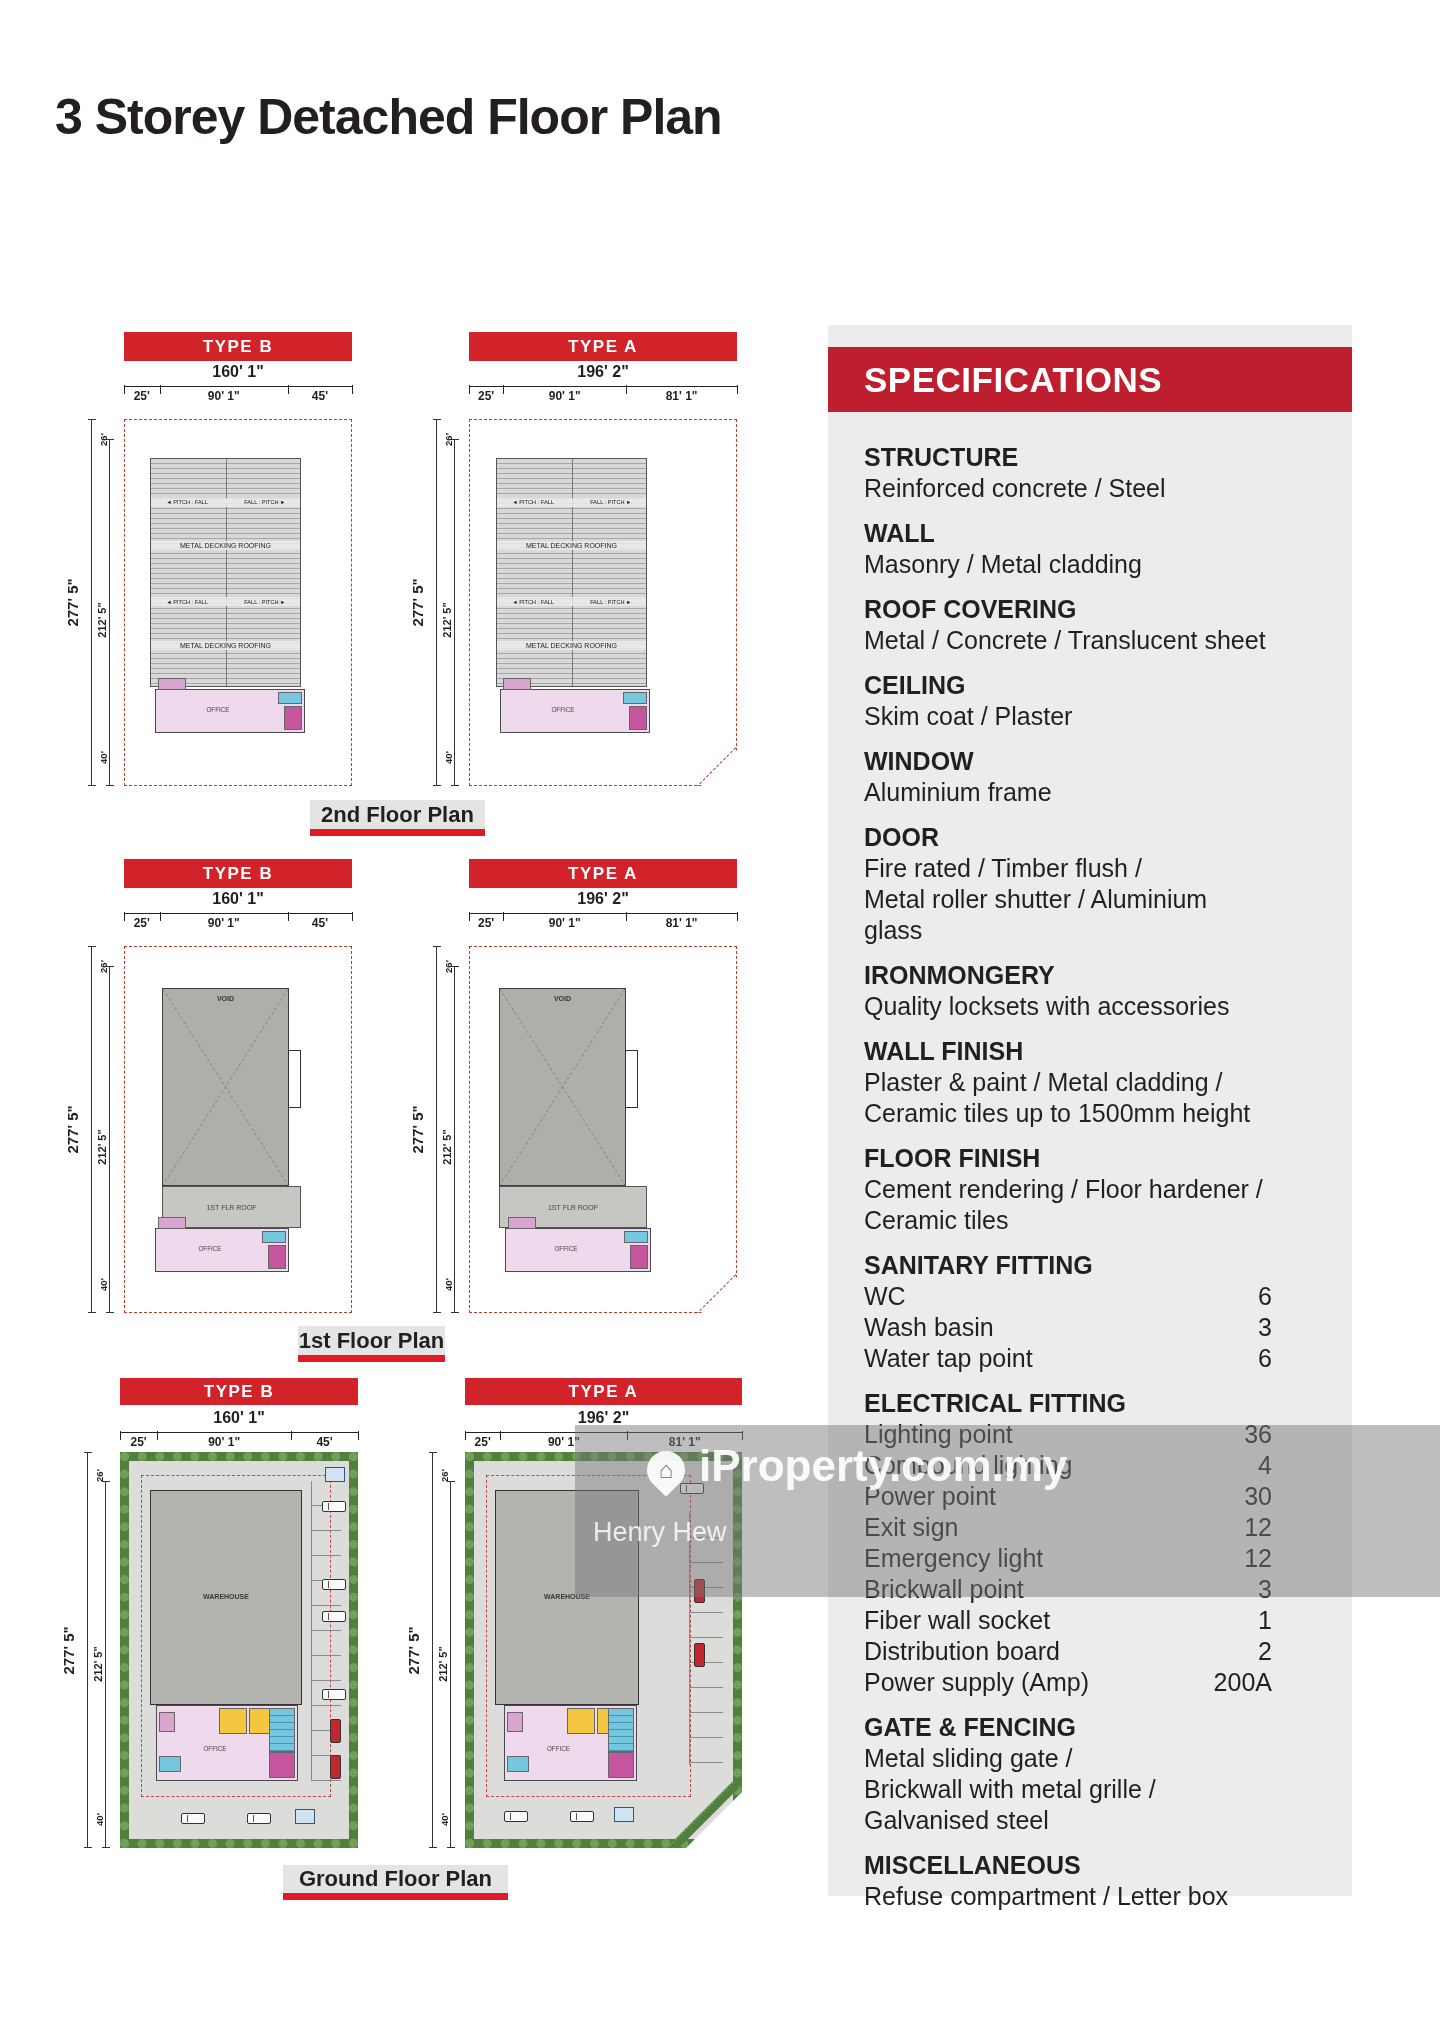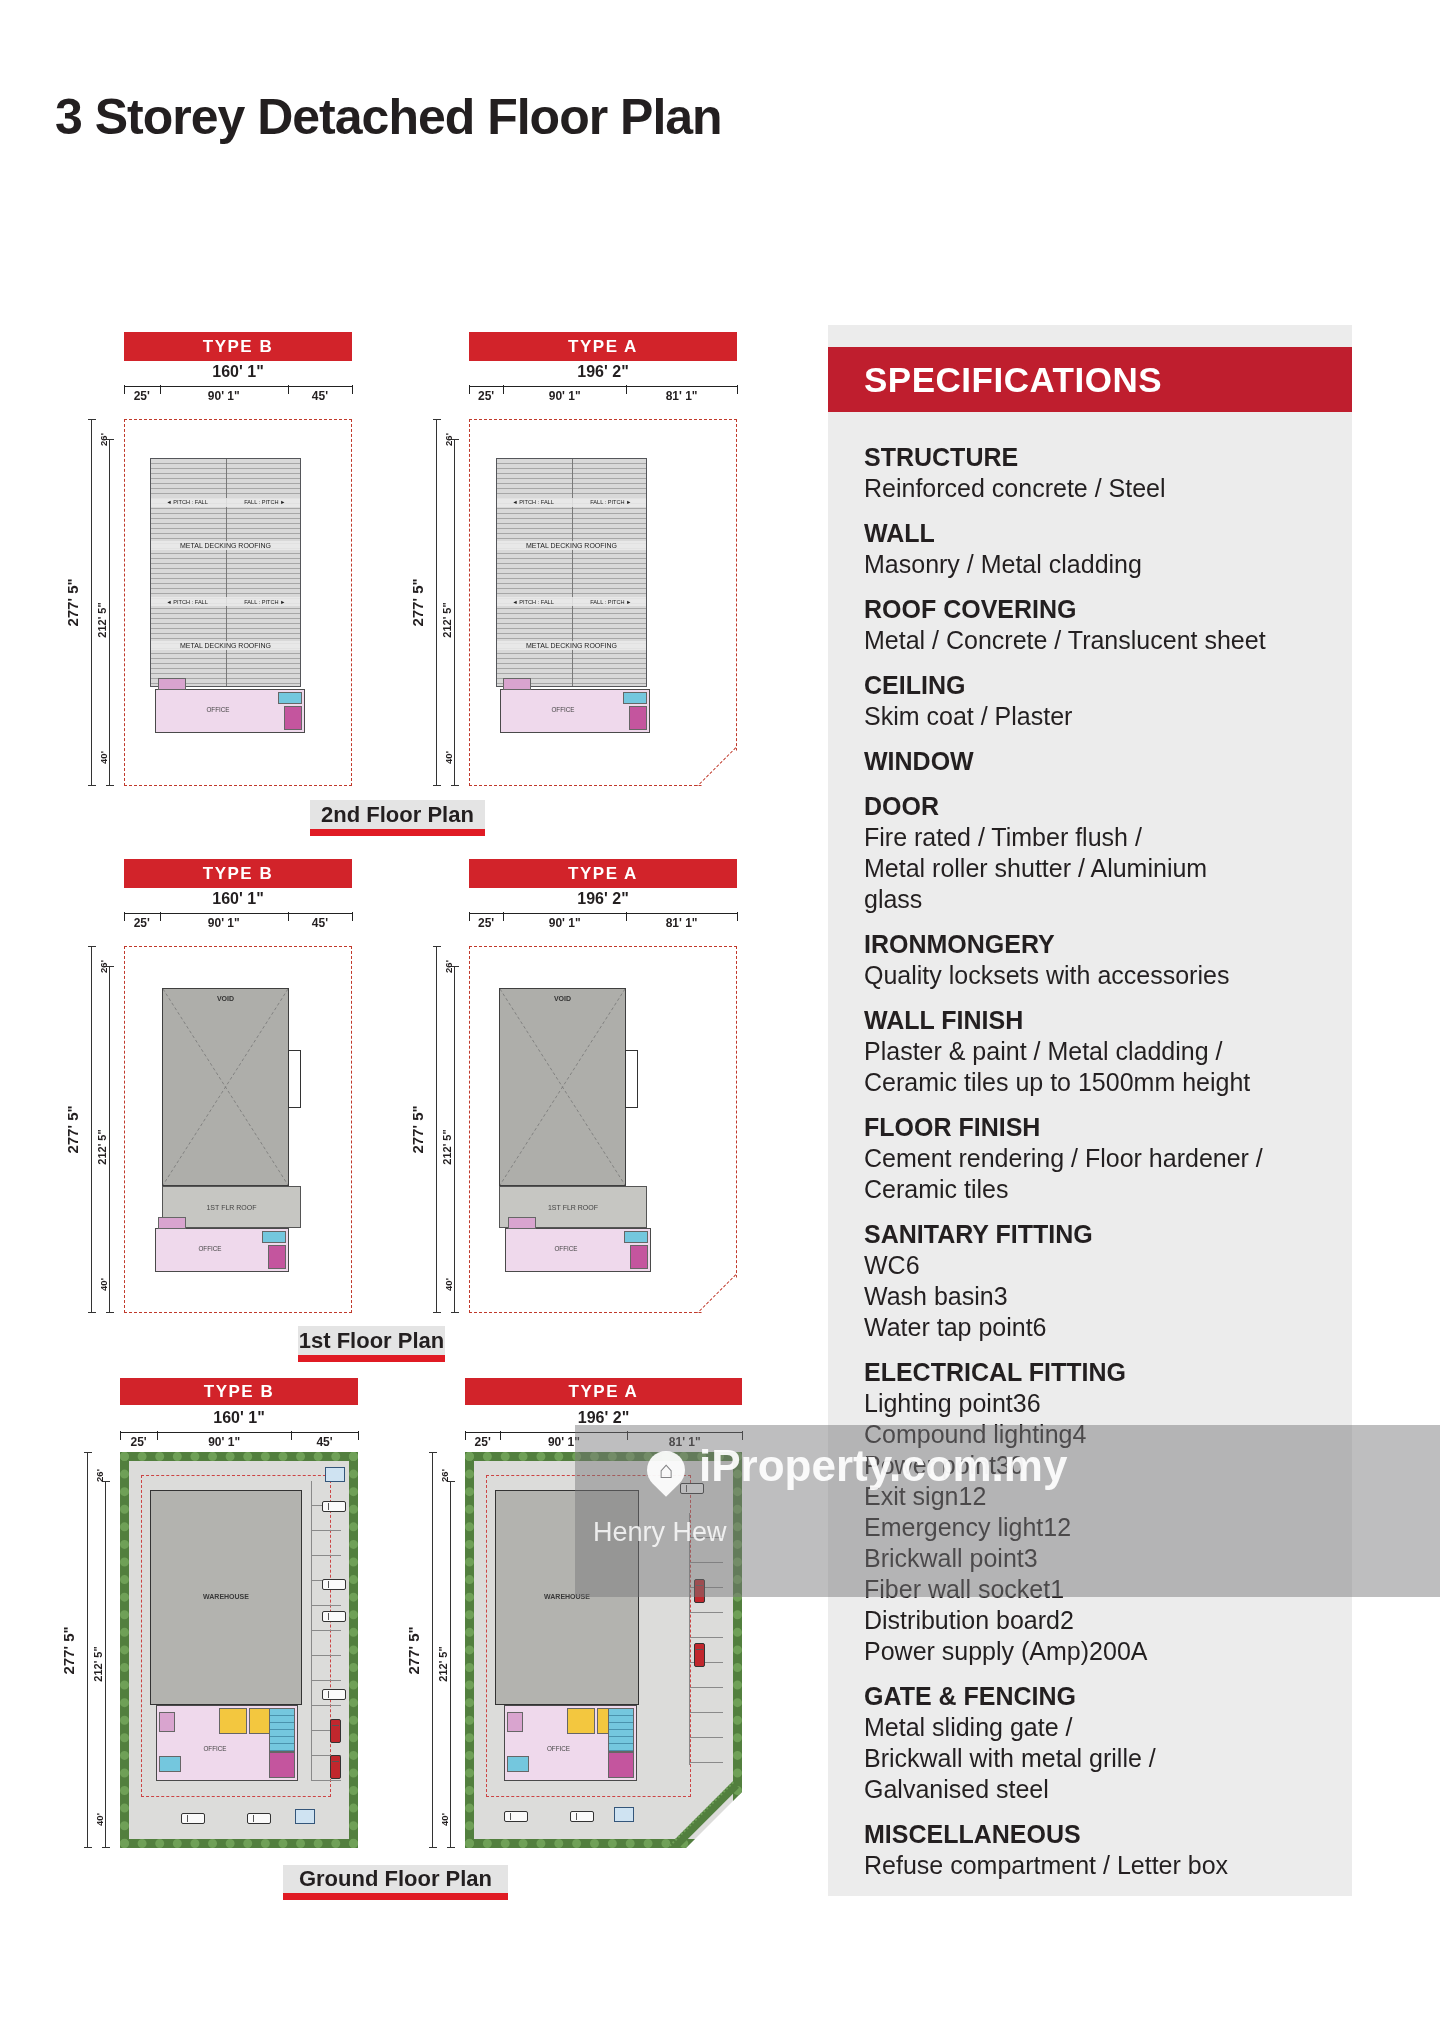--- a/index.html
+++ b/index.html
@@ -122,21 +122,21 @@
   #fl-2{left:283px;top:1865px;width:225px;height:28px;line-height:28px;}
   .flabel .uline{position:absolute;left:0;right:0;bottom:-7px;height:7px;background:#e01b24;}
 
   
   #specs{position:absolute;left:828px;top:325px;width:524px;height:1571px;background:#ececec;}
   #specs-header{margin-top:22px;height:65px;background:#bf1e2e;color:#fff;font-size:35px;
                 font-weight:bold;line-height:65px;padding-left:36px;letter-spacing:.5px;}
   #spec-body{padding:16px 80px 0 36px;font-size:25px;}
   .sec-h{font-weight:bold;line-height:31px;margin-top:14px;}
   .sec-line{line-height:31px;}
-  .qrow{display:flex;line-height:31px;}
+  .qrow{display:flex;justify-content:space-between;line-height:31px;}
   .qval{text-align:right;}
 
   
   #watermark{position:absolute;left:575px;top:1425px;width:865px;height:172px;
              background:rgba(120,120,122,.48);z-index:10;}
   #wm-brandrow{position:absolute;left:72px;top:16px;height:48px;white-space:nowrap;}
   .wm-pin{display:inline-block;width:38px;height:38px;background:rgba(255,255,255,.92);
           border-radius:50% 50% 50% 0;transform:rotate(-45deg);vertical-align:-8px;margin-right:14px;}
   .wm-house{display:block;transform:rotate(45deg);font-size:24px;line-height:38px;text-align:center;
             color:rgba(125,125,128,.95);}
@@ -400,20 +400,21 @@
     <div id="spec-body">
         <div class="sec-h">STRUCTURE</div>
         <div class="sec-line">Reinforced concrete / Steel</div>
         <div class="sec-h">WALL</div>
         <div class="sec-line">Masonry / Metal cladding</div>
         <div class="sec-h">ROOF COVERING</div>
         <div class="sec-line">Metal / Concrete / Translucent sheet</div>
         <div class="sec-h">CEILING</div>
         <div class="sec-line">Skim coat / Plaster</div>
         <div class="sec-h">WINDOW</div>
+        <div class="sec-line">Aluminium frame</div>
         <div class="sec-h">DOOR</div>
         <div class="sec-line">Fire rated / Timber flush /</div>
         <div class="sec-line">Metal roller shutter / Aluminium glass</div>
         <div class="sec-h">IRONMONGERY</div>
         <div class="sec-line">Quality locksets with accessories</div>
         <div class="sec-h">WALL FINISH</div>
         <div class="sec-line">Plaster &amp; paint / Metal cladding /</div>
         <div class="sec-line">Ceramic tiles up to 1500mm height</div>
         <div class="sec-h">FLOOR FINISH</div>
         <div class="sec-line">Cement rendering / Floor hardener /</div>

